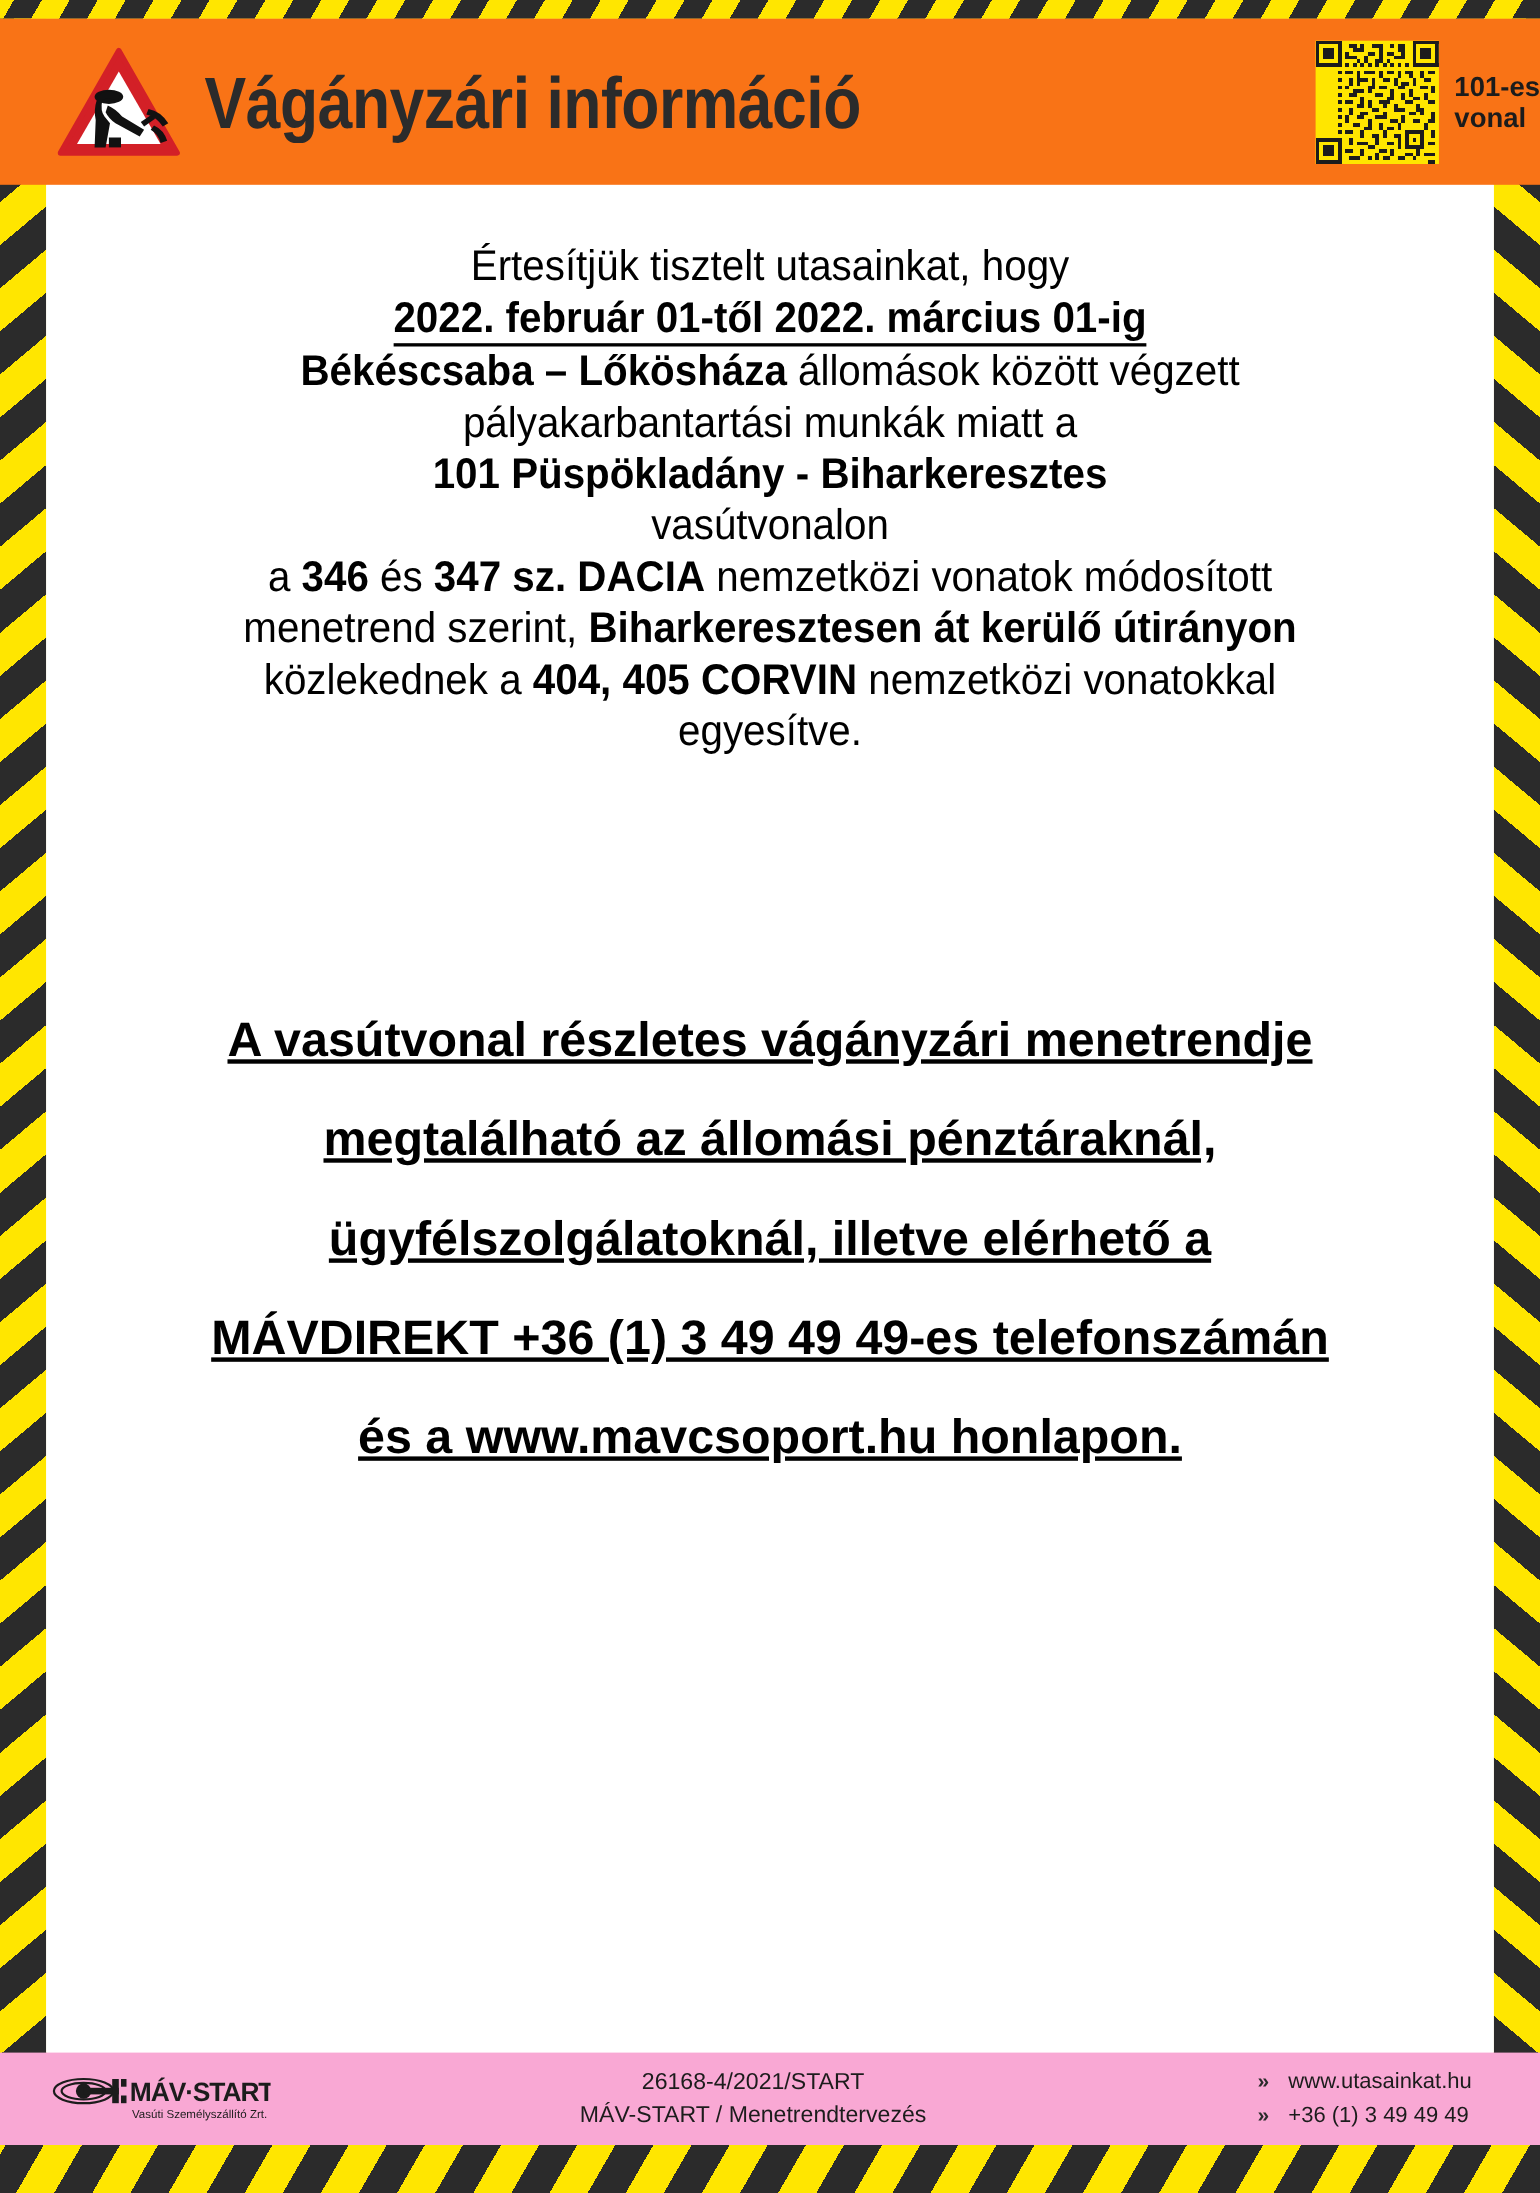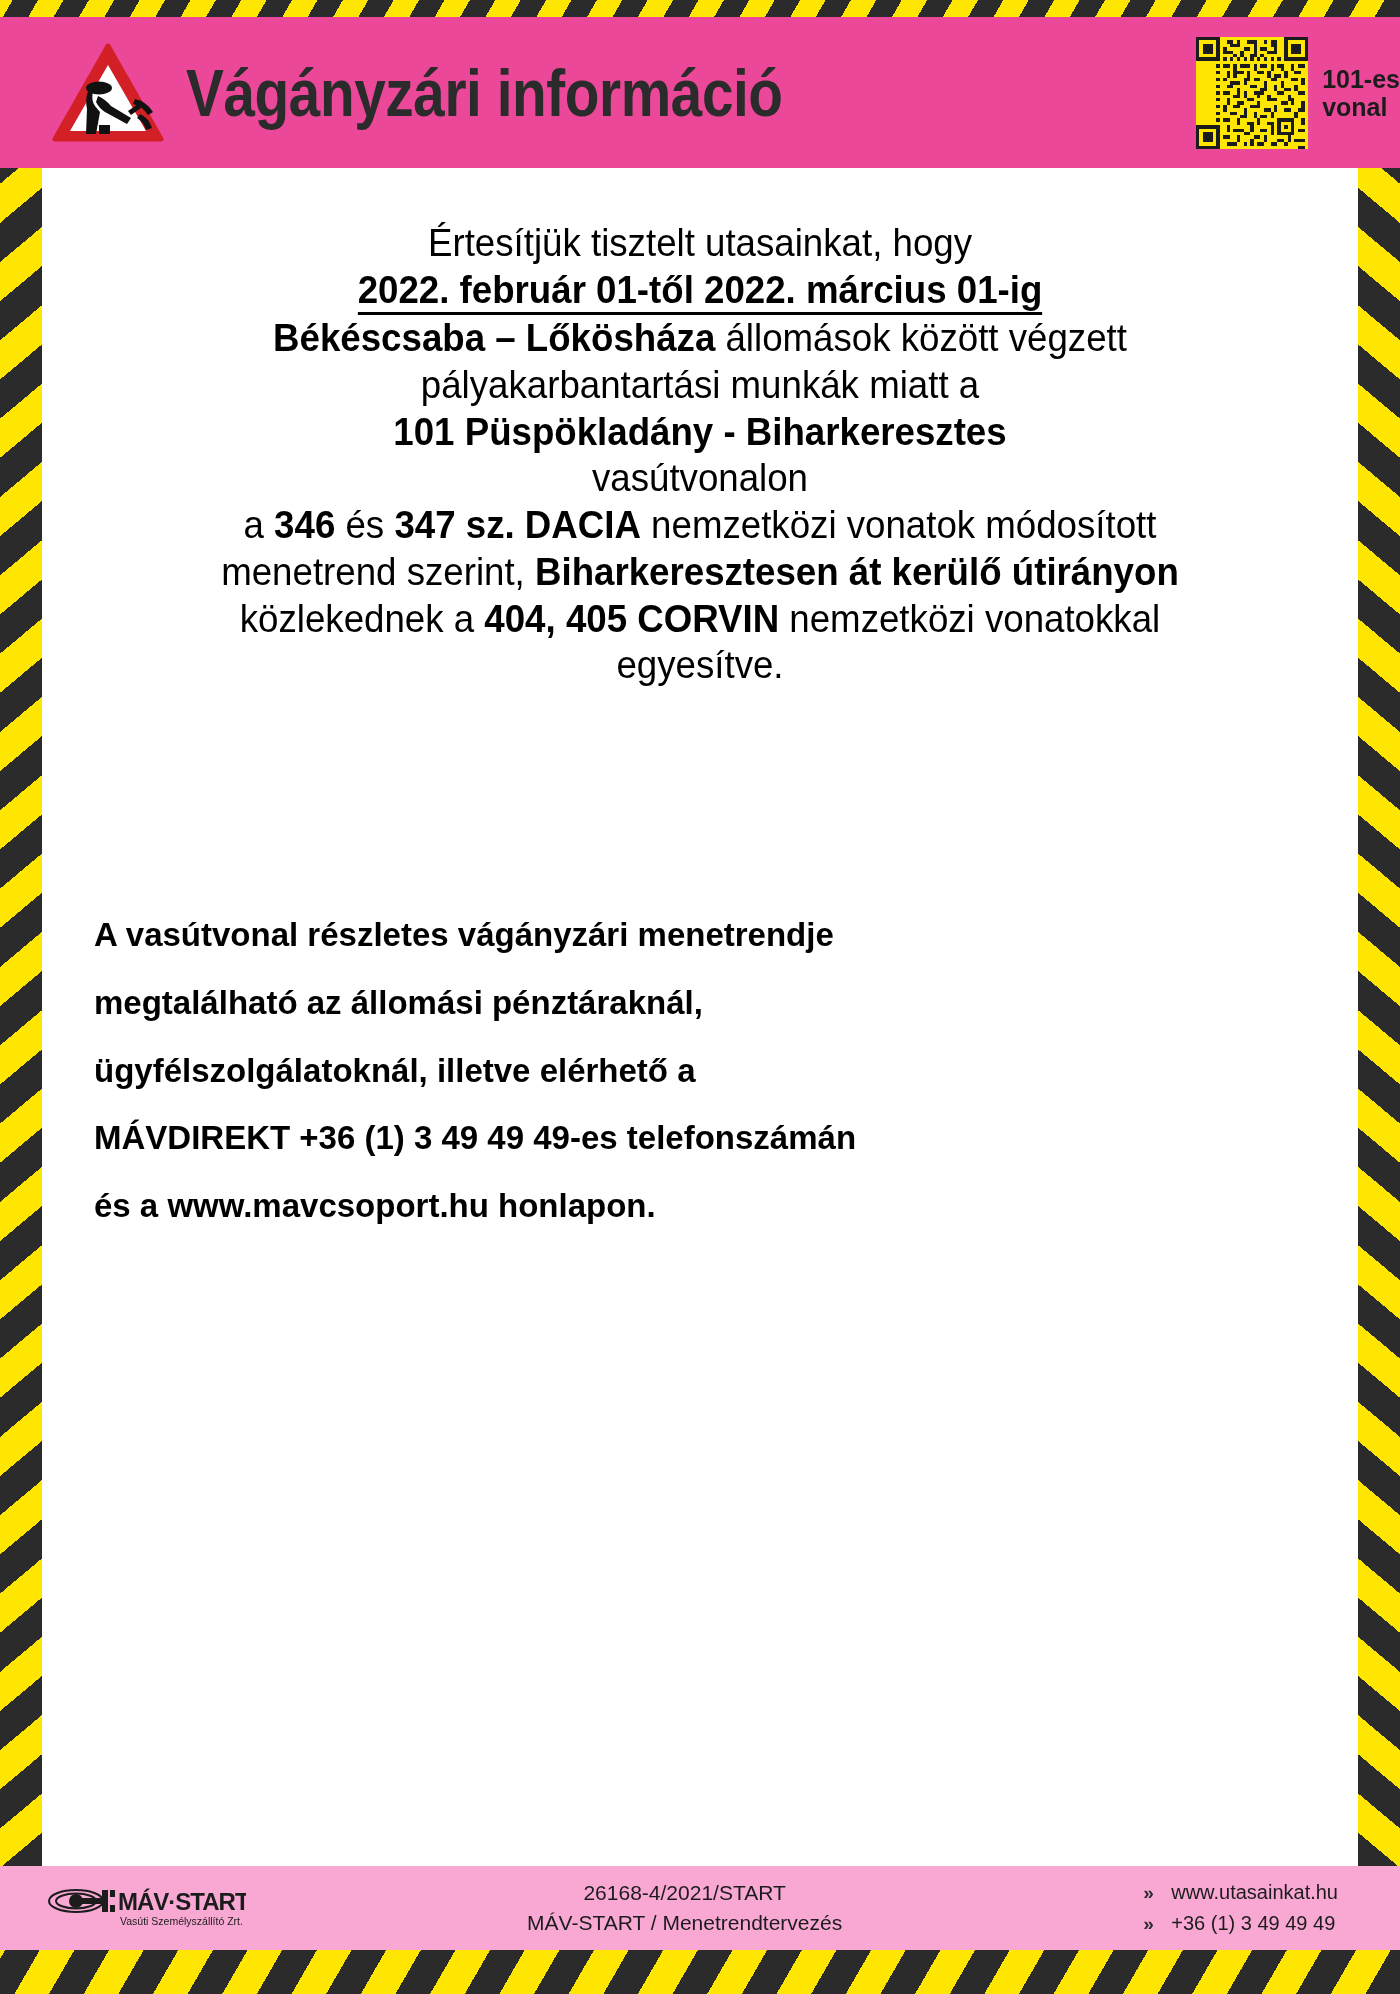--- a/index.html
+++ b/index.html
@@ -71,21 +71,21 @@
     z-index: 6;
   }
 
   
   .header-band {
     position: absolute;
     top: 17px;
     left: 0;
     right: 0;
     height: 151px;
-    background: #ec4899;
+    background: #f97316;
     z-index: 7;
     display: flex;
     align-items: center;
   }
 
   .warn-sign {
     margin-left: 52px;
     width: 112px;
     height: 100px;
     flex: none;
@@ -152,25 +152,26 @@
   .notice-block .u {
     font-weight: bold;
     border-bottom: 3px solid #000;
     display: inline-block;
     line-height: 1.08;
     padding-bottom: 1px;
   }
 
   .info-block {
     margin-top: 212px;
-    text-align: left;
-    font-size: 33px;
+    text-align: center;
+    font-size: 44px;
     font-weight: bold;
     line-height: 2.05;
     color: #000000;
+    text-decoration: underline;
   }
   .info-block .ln { display: block; }
 
   
   .footer-band {
     position: absolute;
     left: 0;
     right: 0;
     bottom: 44px;
     height: 84px;

